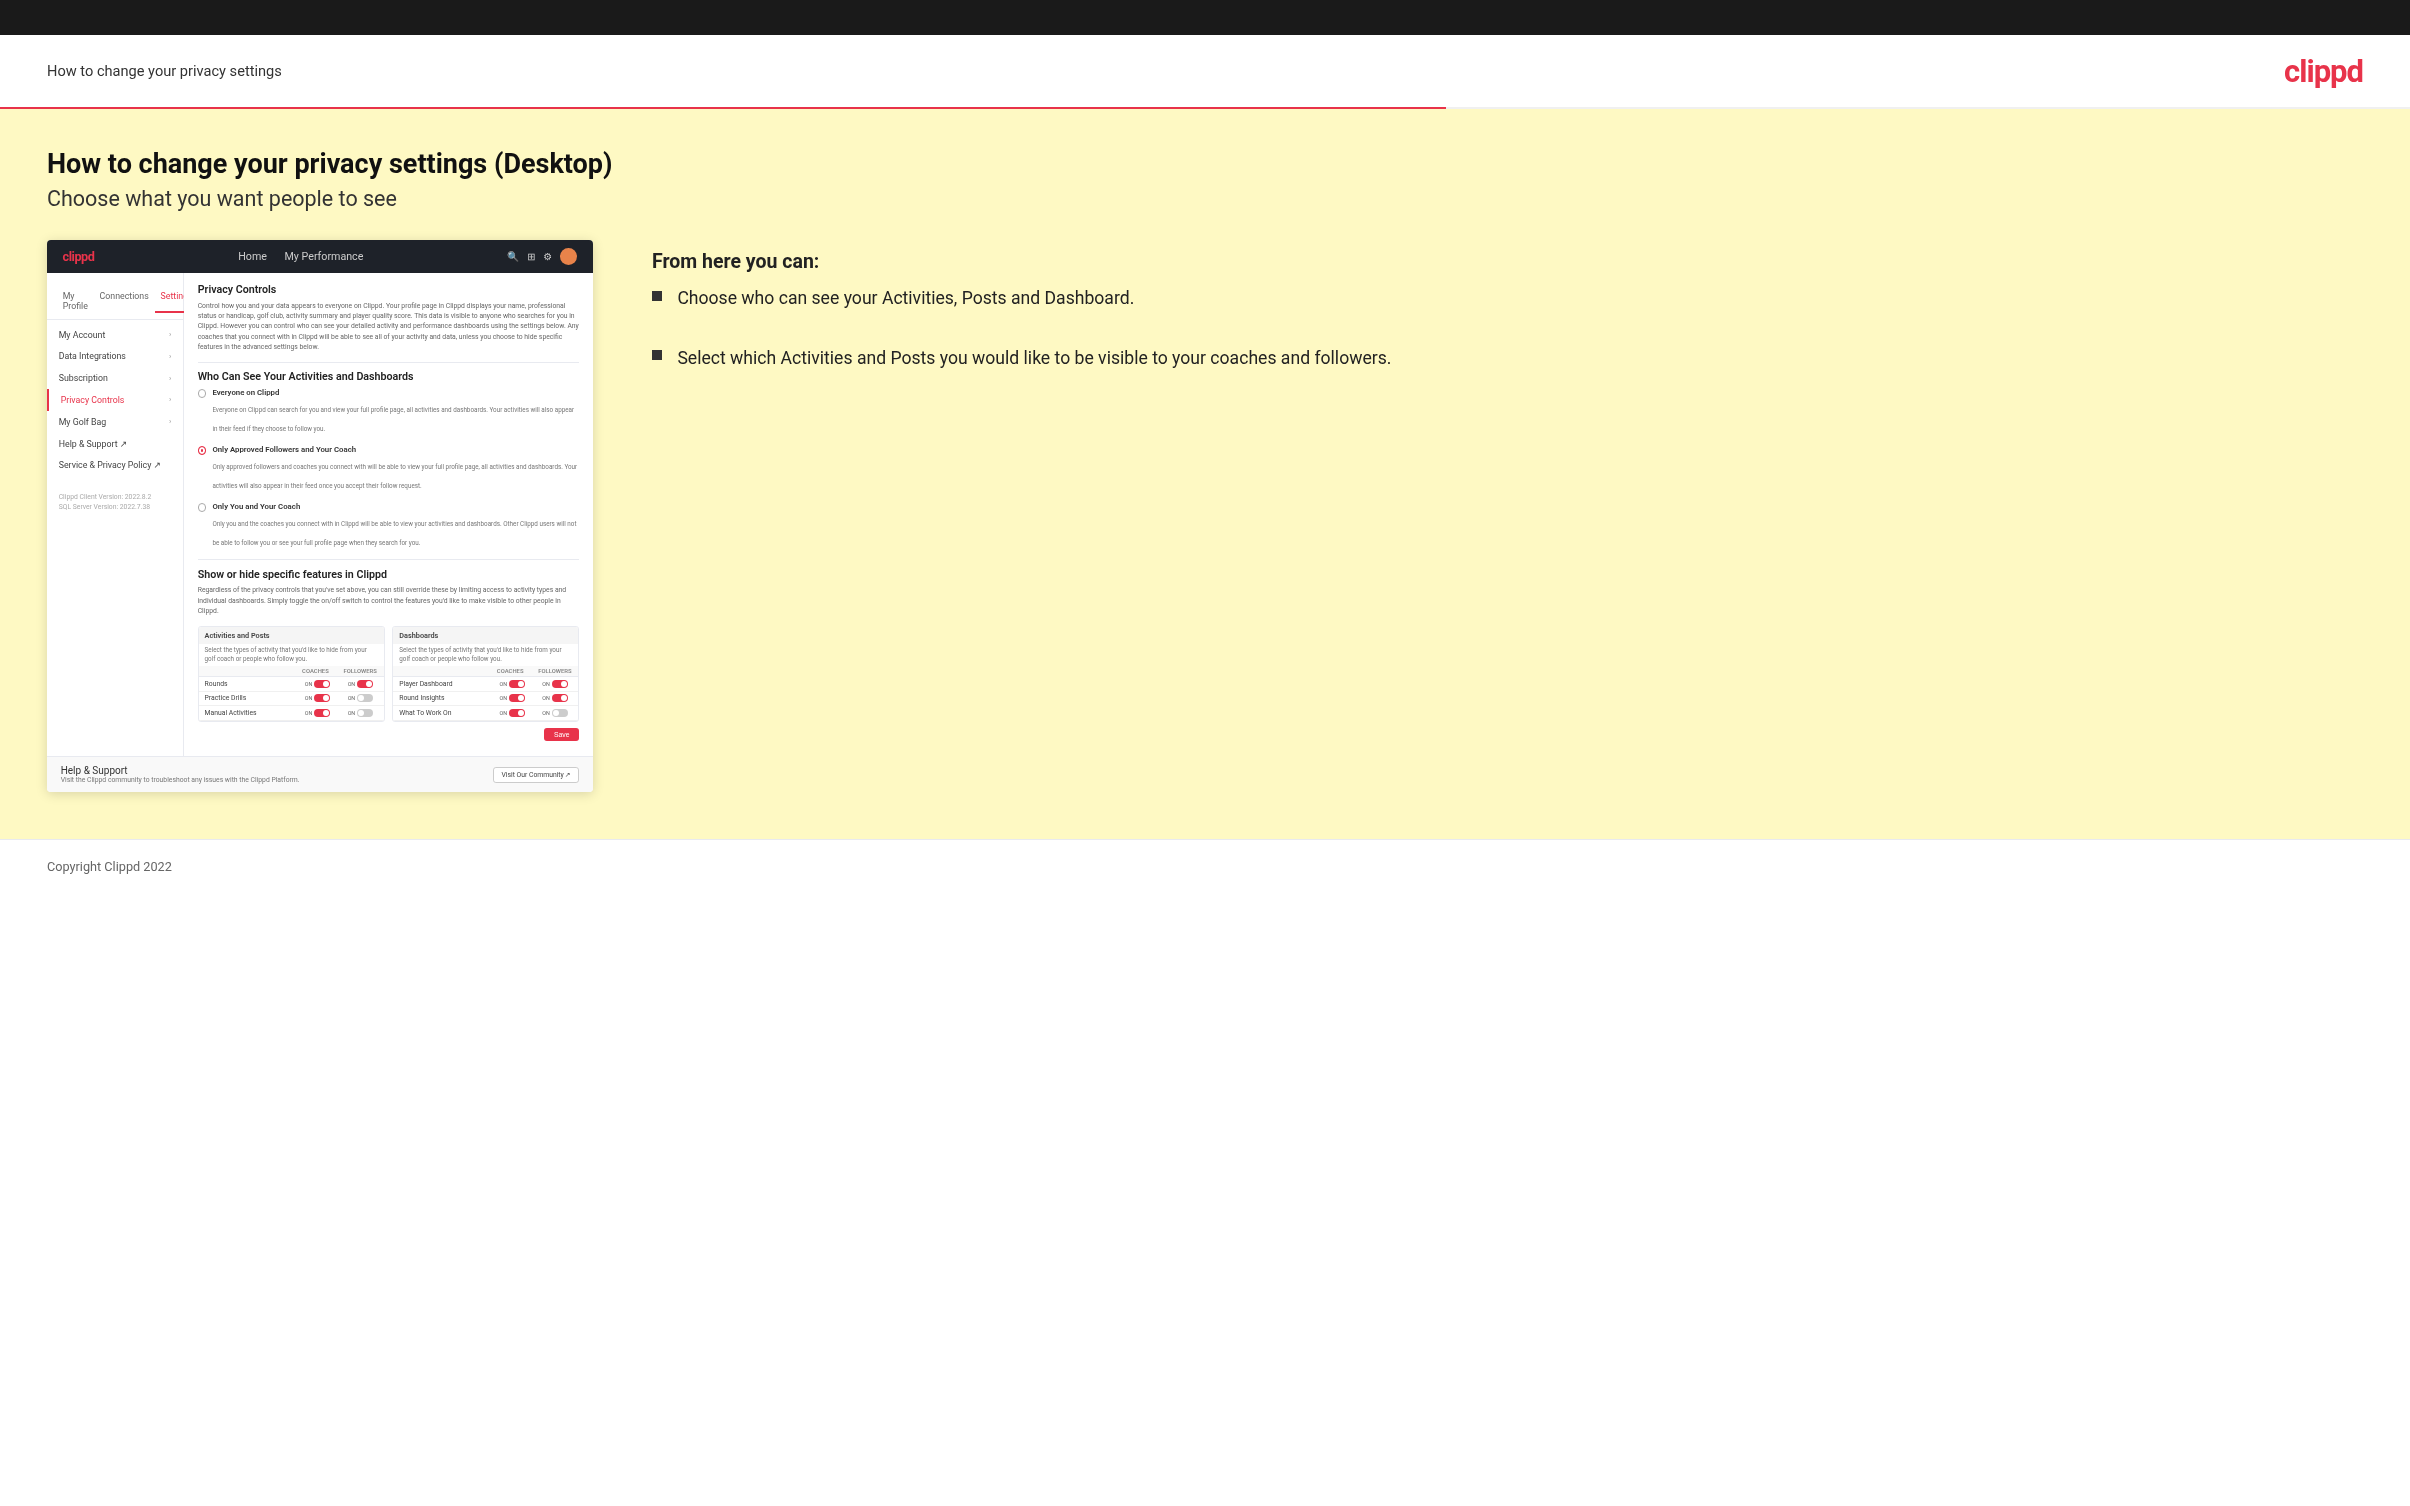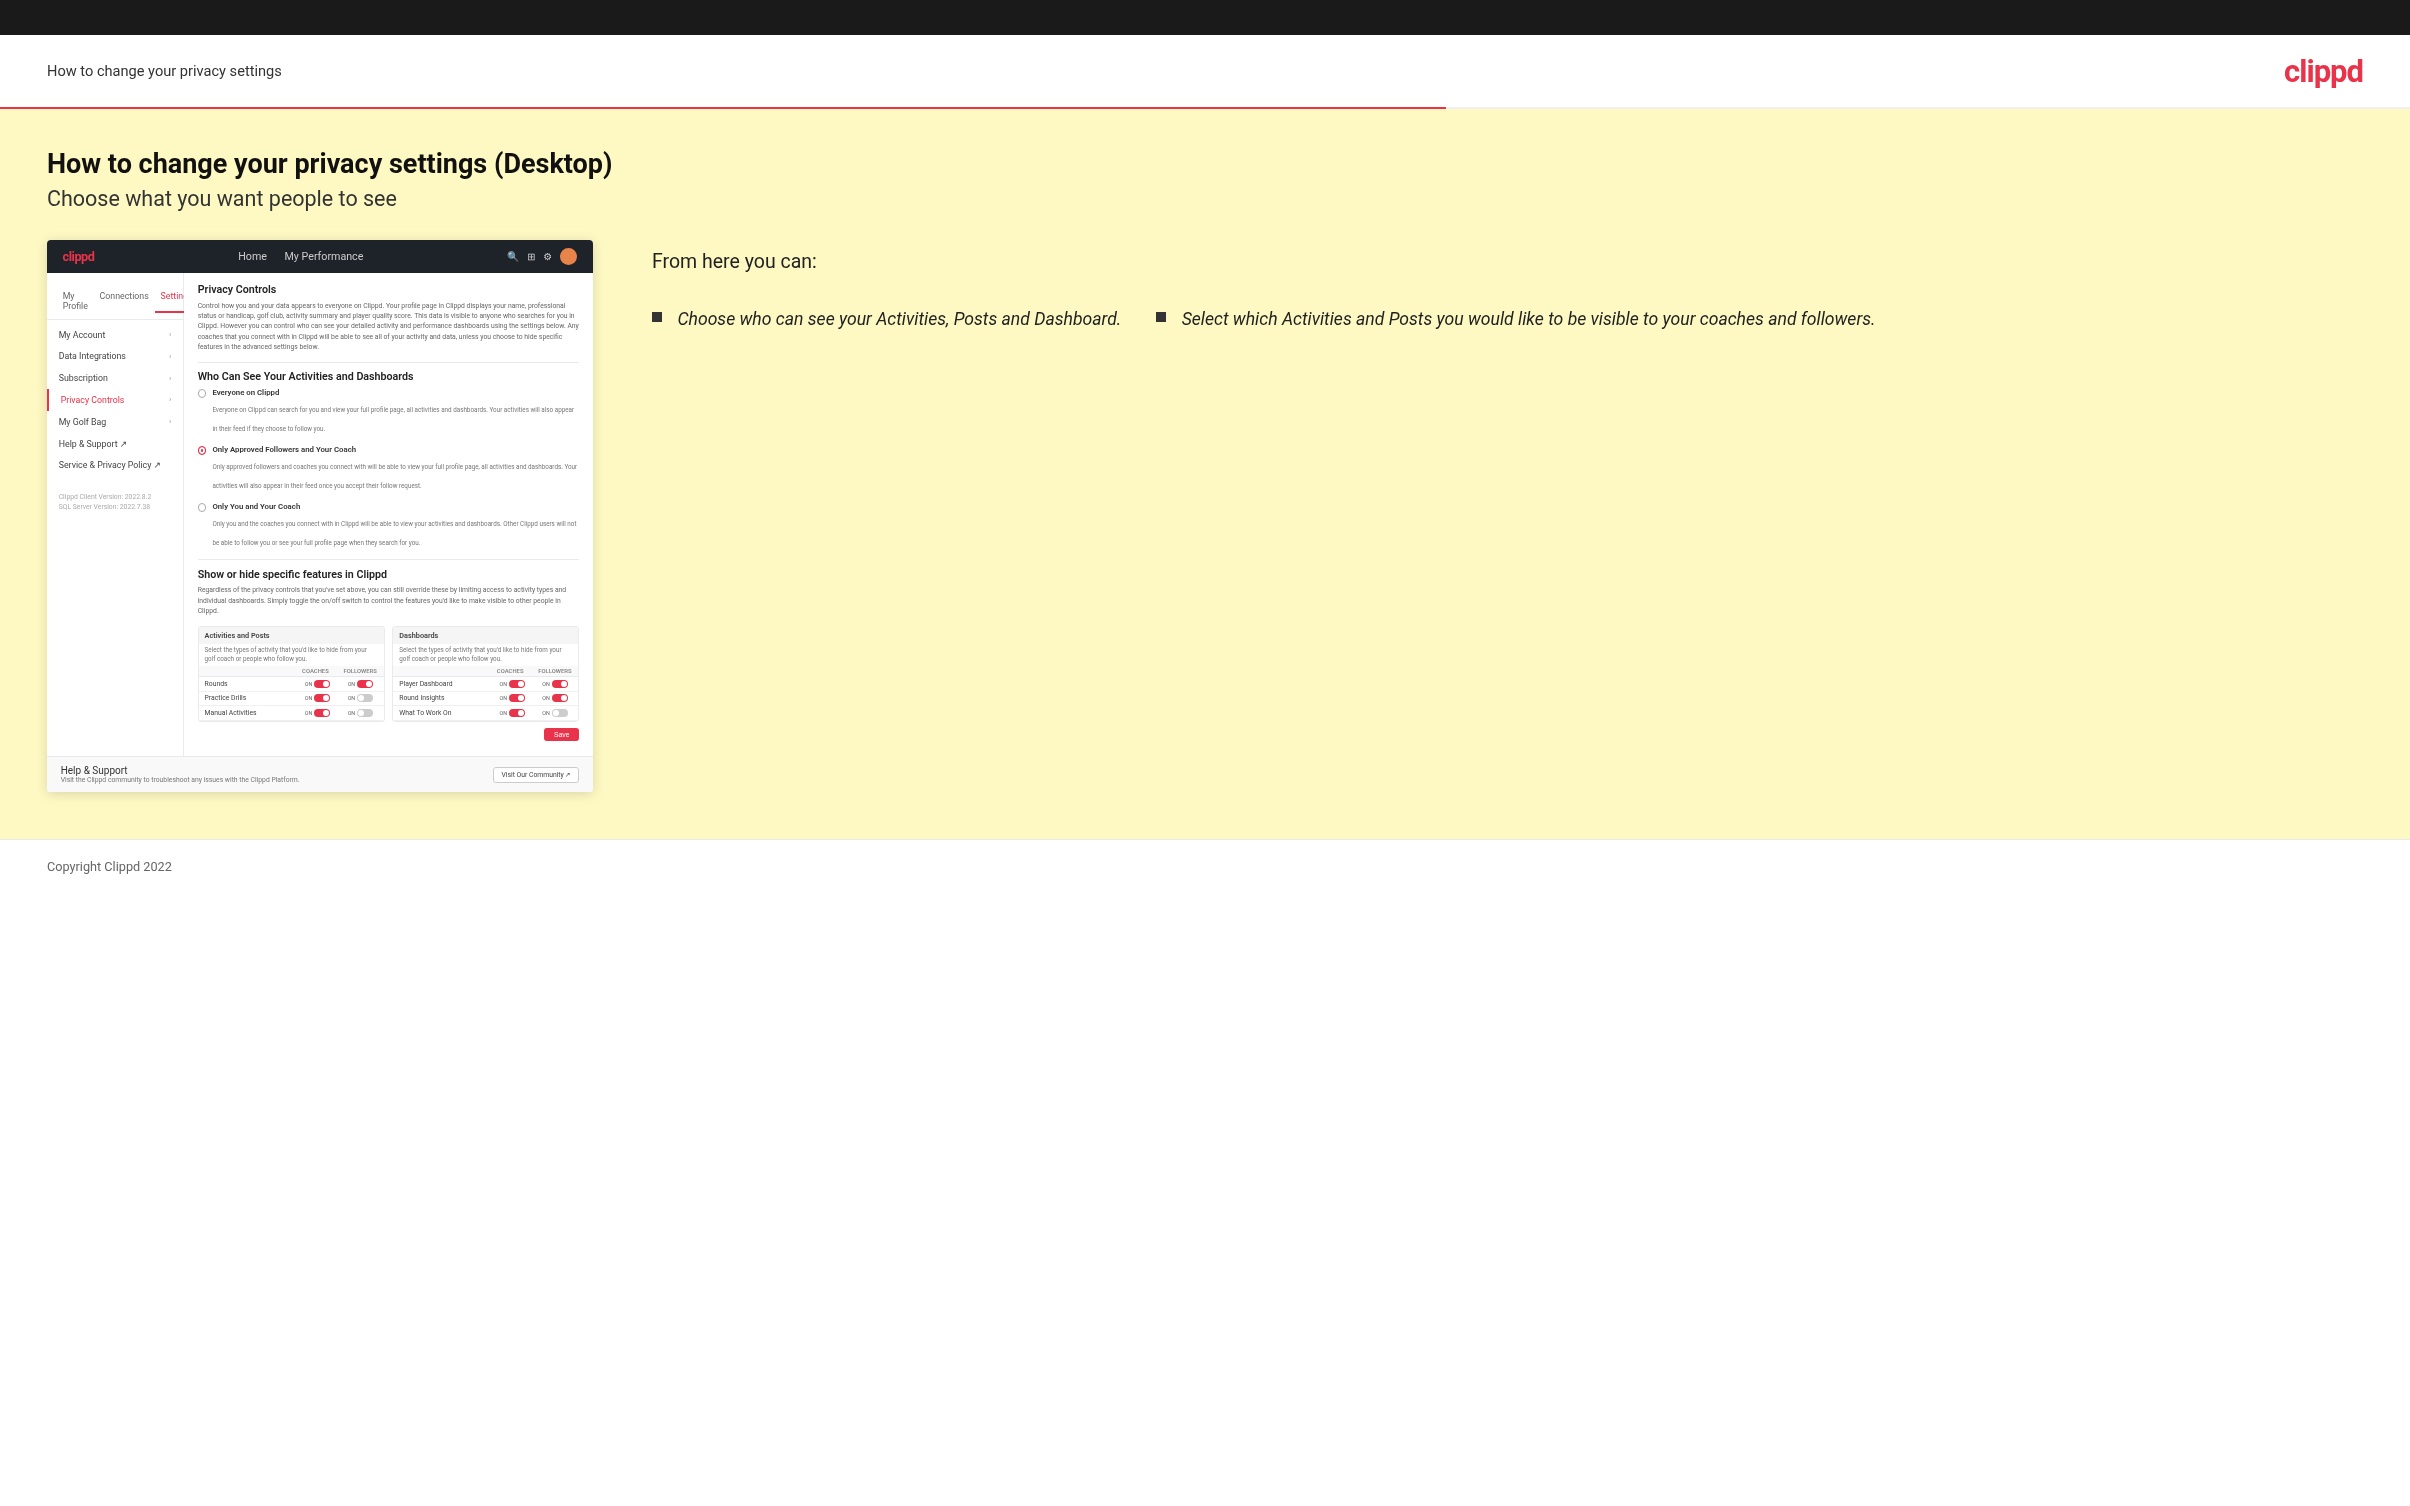--- a/index.html
+++ b/index.html
@@ -357,30 +357,29 @@
       gap: 1px;
     }
 
     
     .right-panel {
       flex: 1;
       padding-top: 9.8px;
     }
     .from-here-heading {
       font-size: 19.5px;
-      font-weight: 400;
+      font-weight: 700;
       color: #222;
-      margin-bottom: 34px;
+      margin-bottom: 13px;
     }
     .bullet-list {
       list-style: none;
       display: flex;
-      flex-direction: row;
+      flex-direction: column;
       gap: 35px;
-      font-style: italic;
     }
     .bullet-item {
       display: flex;
       align-items: flex-start;
       gap: 15.6px;
     }
     .bullet-square {
       width: 9.8px;
       height: 9.8px;
       background: #333;

